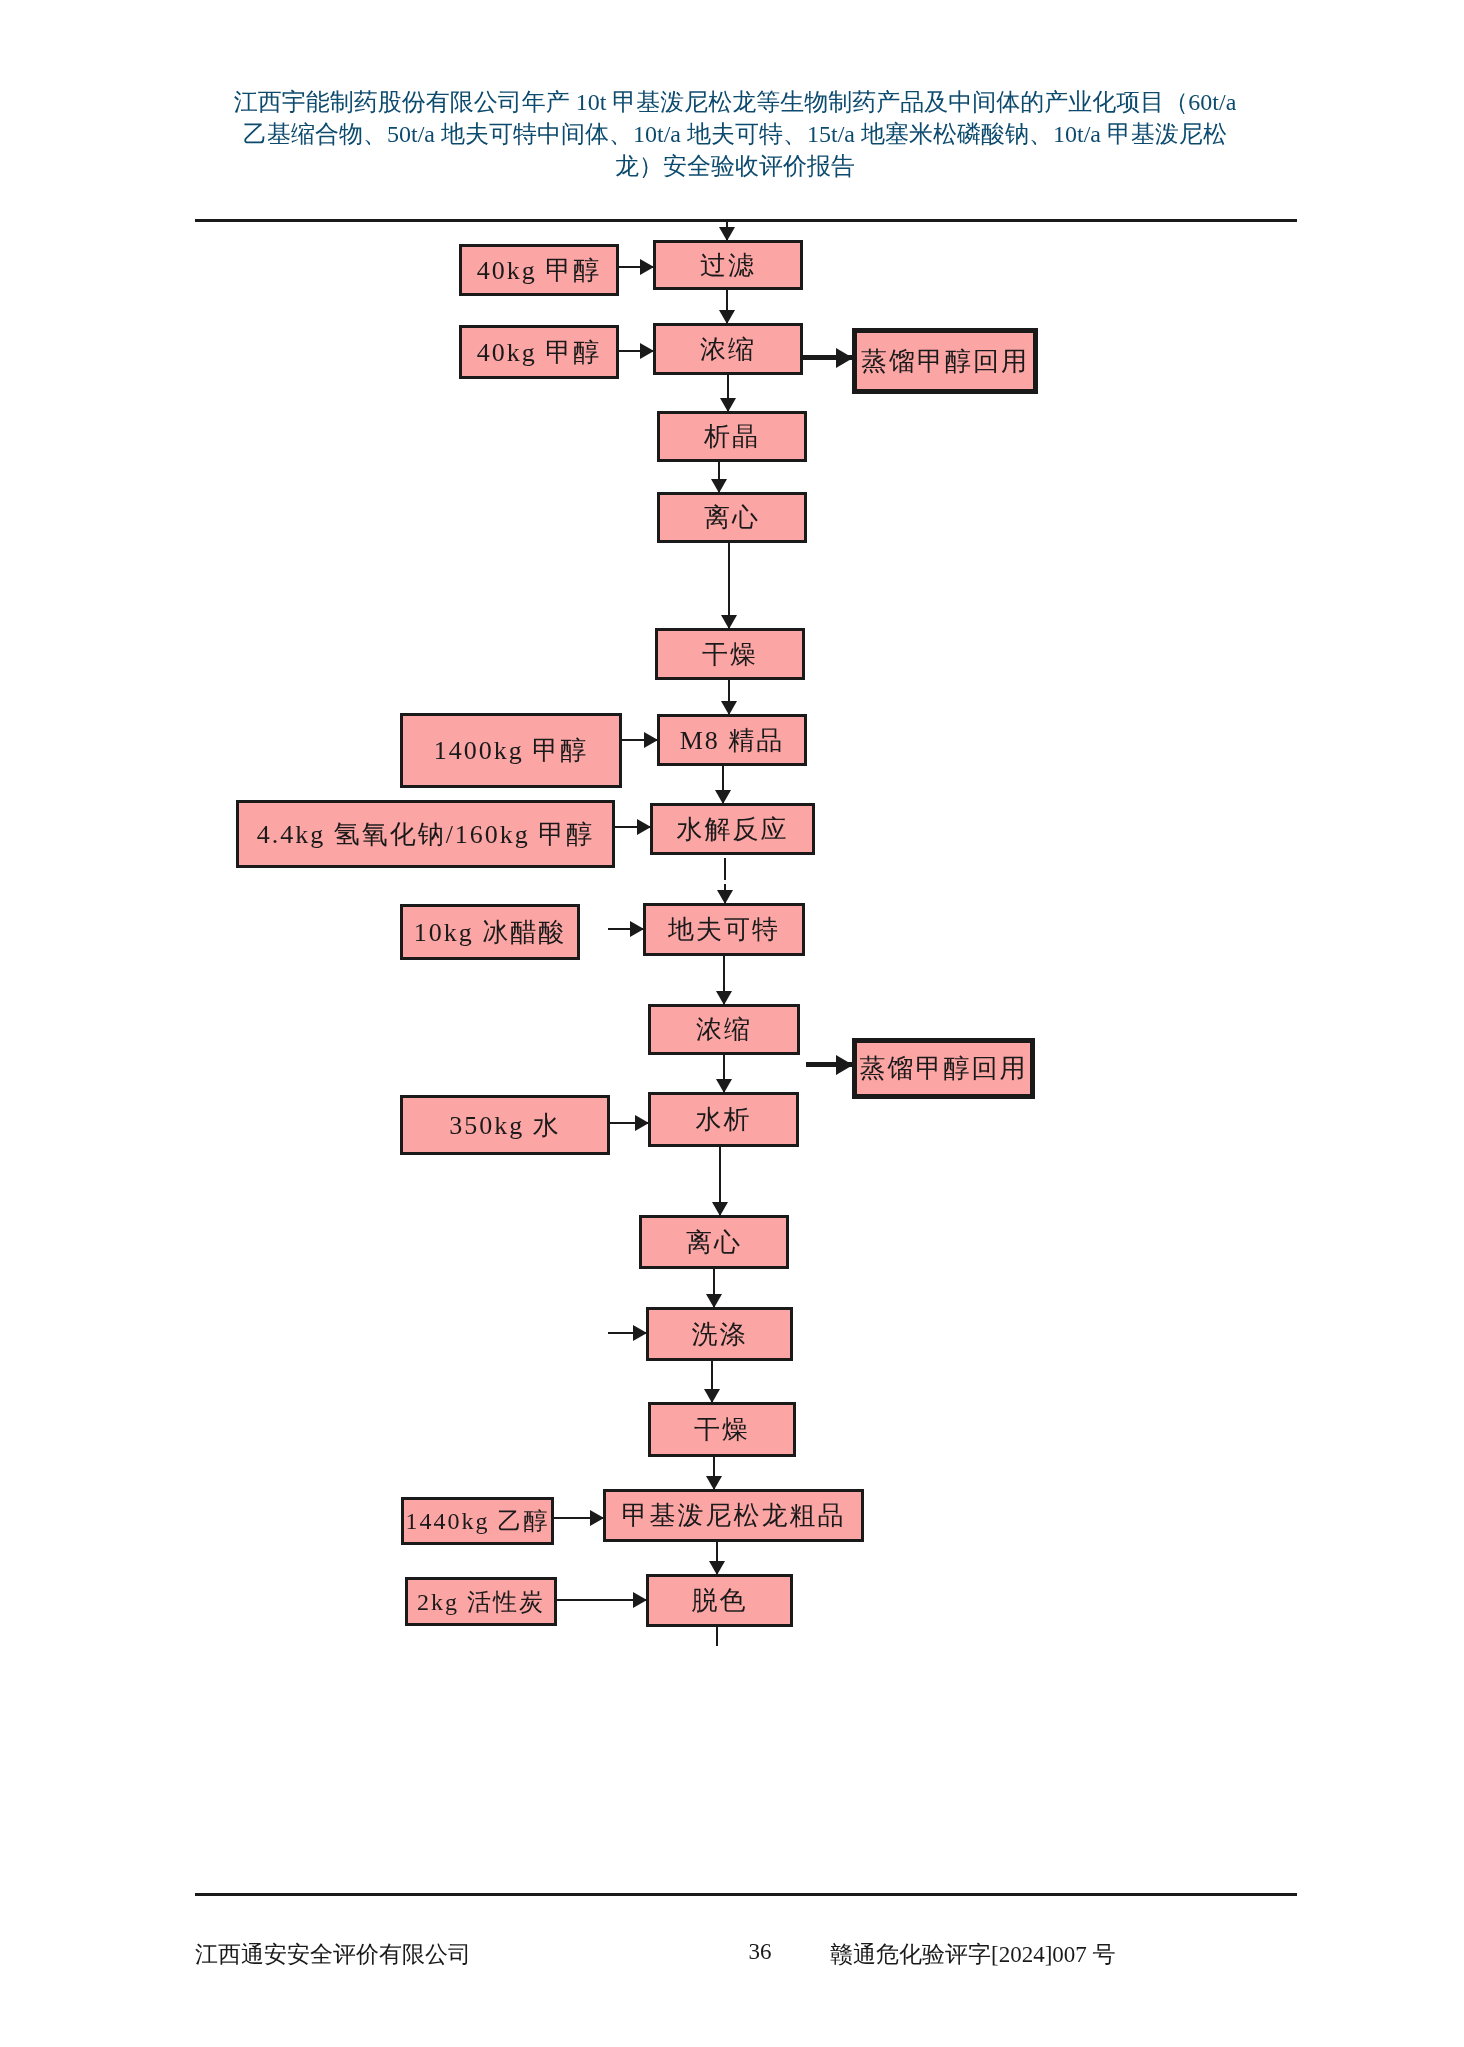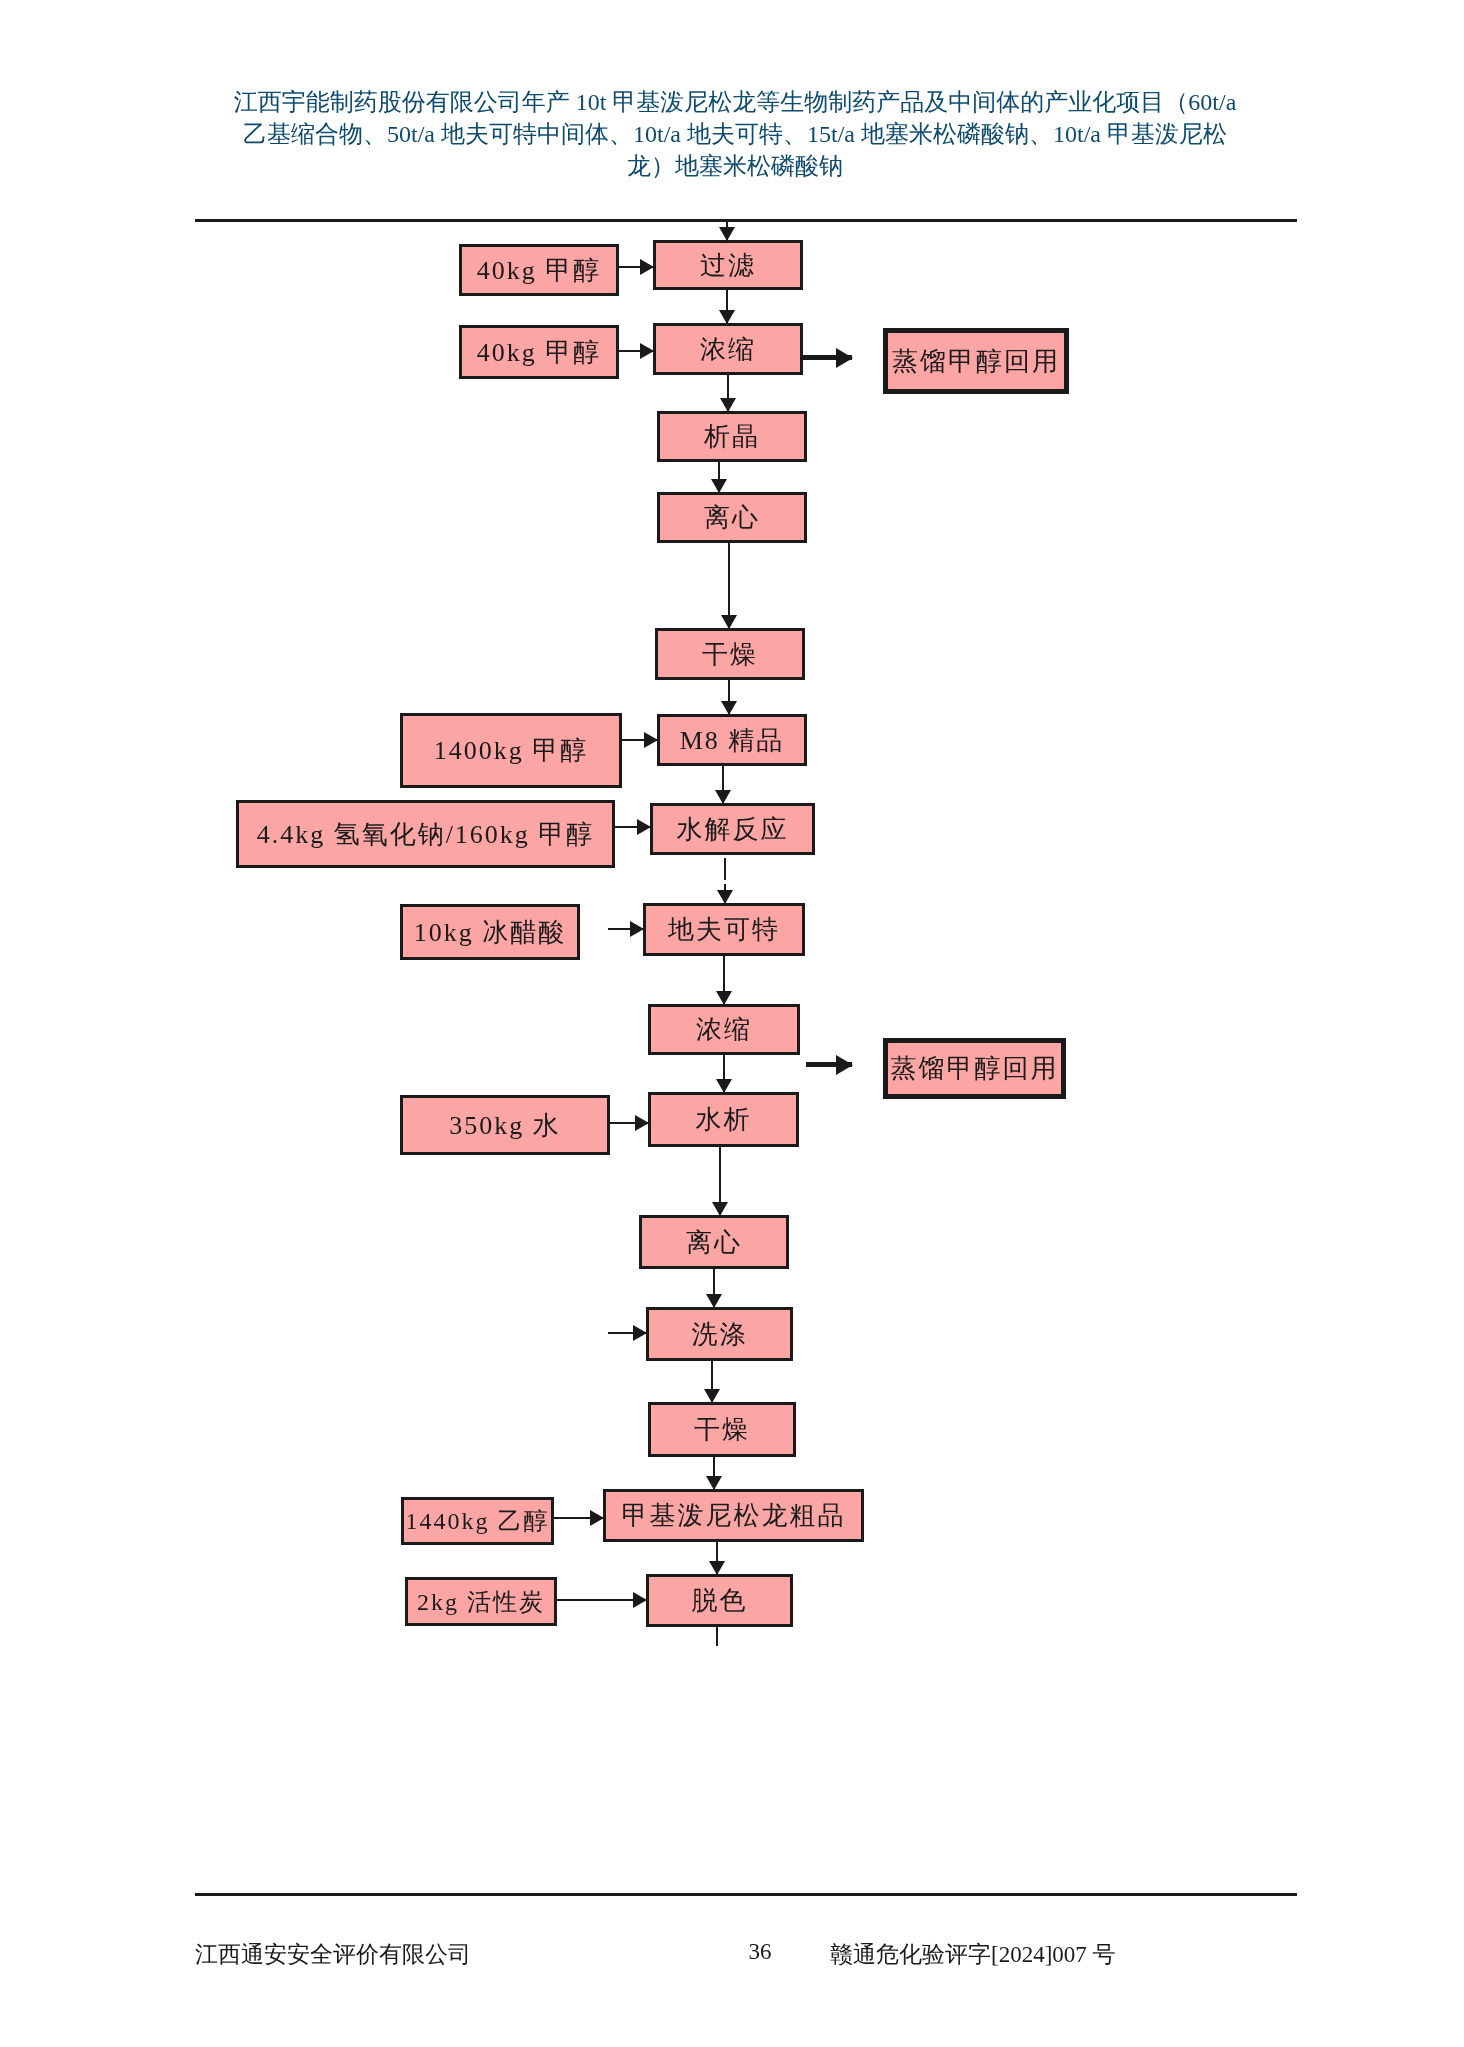--- a/index.html
+++ b/index.html
@@ -27,21 +27,21 @@
   .box{
     position:absolute;
     box-sizing:border-box;
     border:3px solid #1a1a1a;
     background:#fca5a5;
     display:flex;align-items:center;justify-content:center;
     font-size:26px;
     letter-spacing:2px;
     white-space:nowrap;
   }
-  .box.thick{border-width:5px;margin-left:31px;}
+  .box.thick{border-width:5px;}
   
   .varrow,.vline{position:absolute;width:2px;background:#1a1a1a;}
   .varrow::after{
     content:"";position:absolute;bottom:-1px;left:50%;transform:translateX(-50%);
     width:0;height:0;
     border-left:8px solid transparent;border-right:8px solid transparent;
     border-top:14px solid #1a1a1a;
   }
   .harrow,.hline{position:absolute;height:2px;background:#1a1a1a;}
   .harrow::after{
@@ -58,21 +58,21 @@
   .footer-text{position:absolute;font-size:23px;color:#1a1a1a;white-space:nowrap;margin-top:36px;}
 </style>
 </head>
 <body>
 
 <div class="page">
 
   <div class="doc-title">
     <div>江西宇能制药股份有限公司年产 10t 甲基泼尼松龙等生物制药产品及中间体的产业化项目（60t/a</div>
     <div>乙基缩合物、50t/a 地夫可特中间体、10t/a 地夫可特、15t/a 地塞米松磷酸钠、10t/a 甲基泼尼松</div>
-    <div>龙）地塞米松磷酸钠</div>
+    <div>龙）安全验收评价报告</div>
   </div>
   <div class="rule" style="top:219px"></div>
 
   <div class="box" style="left:653px;top:240px;width:150px;height:50px">
     <span>过滤</span>
   </div>
   <div class="box" style="left:653px;top:323px;width:150px;height:52px">
     <span>浓缩</span>
   </div>
   <div class="box" style="left:657px;top:411px;width:150px;height:51px">

